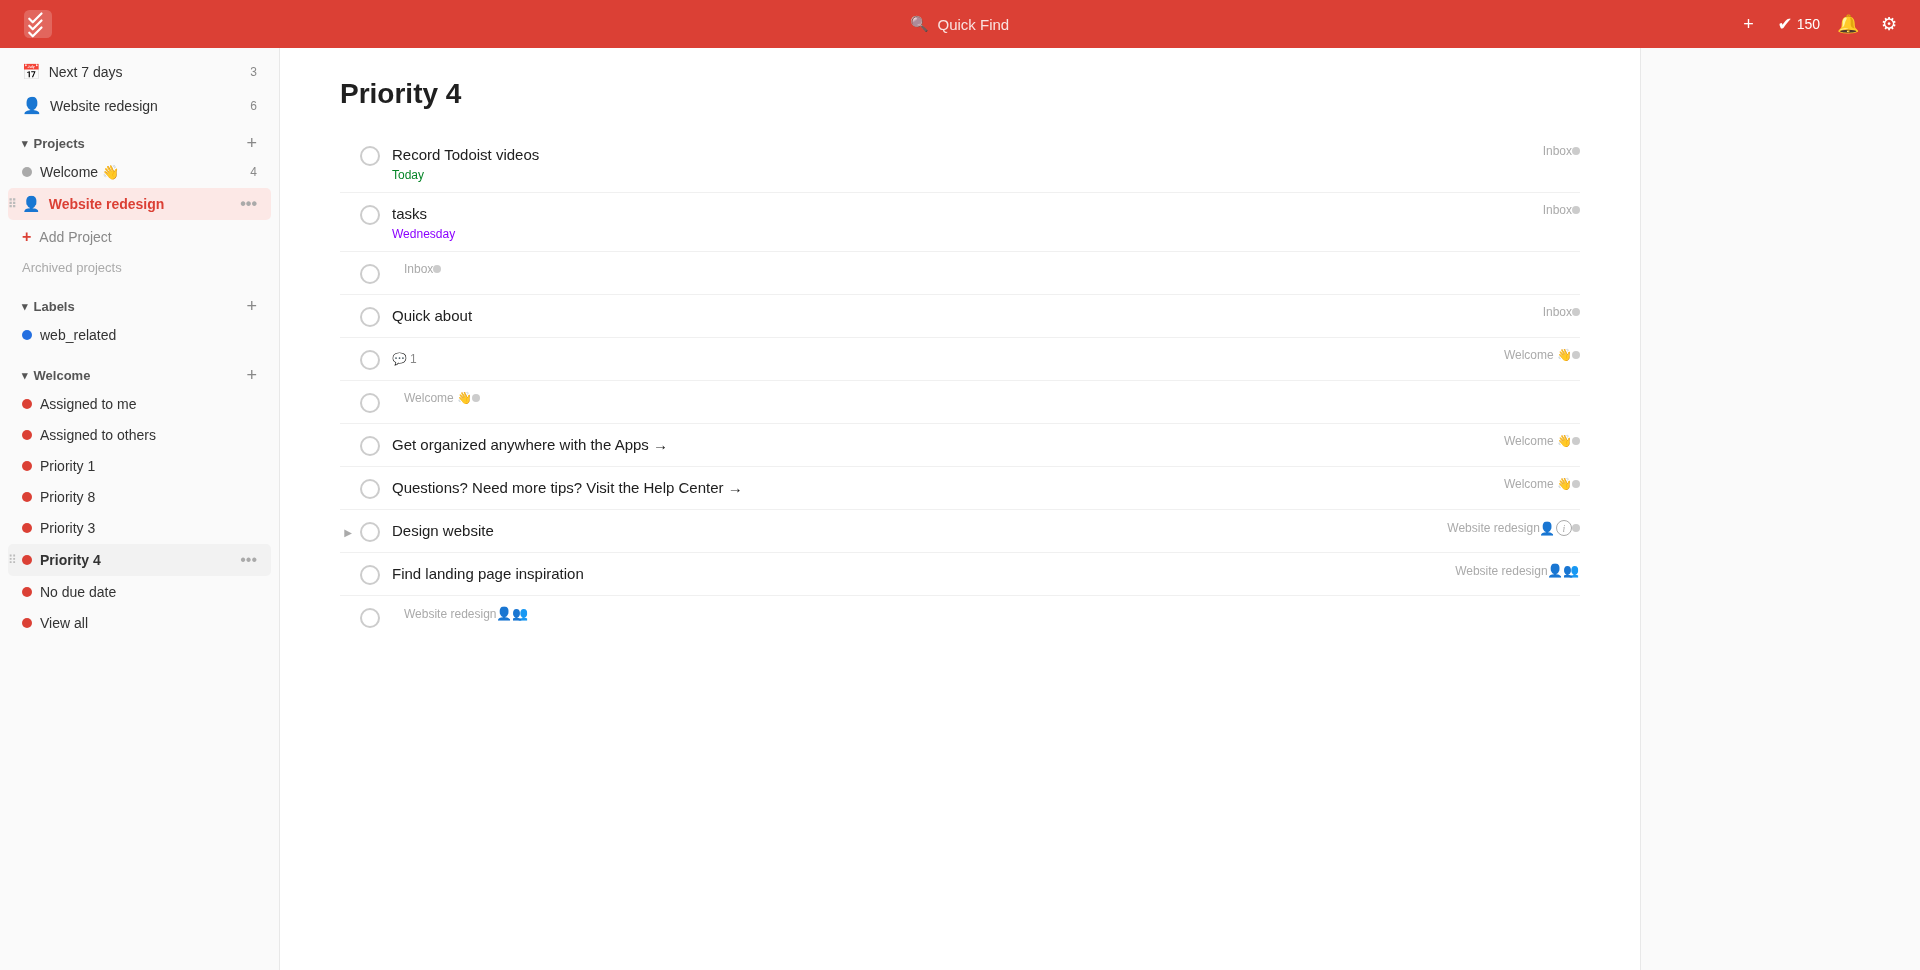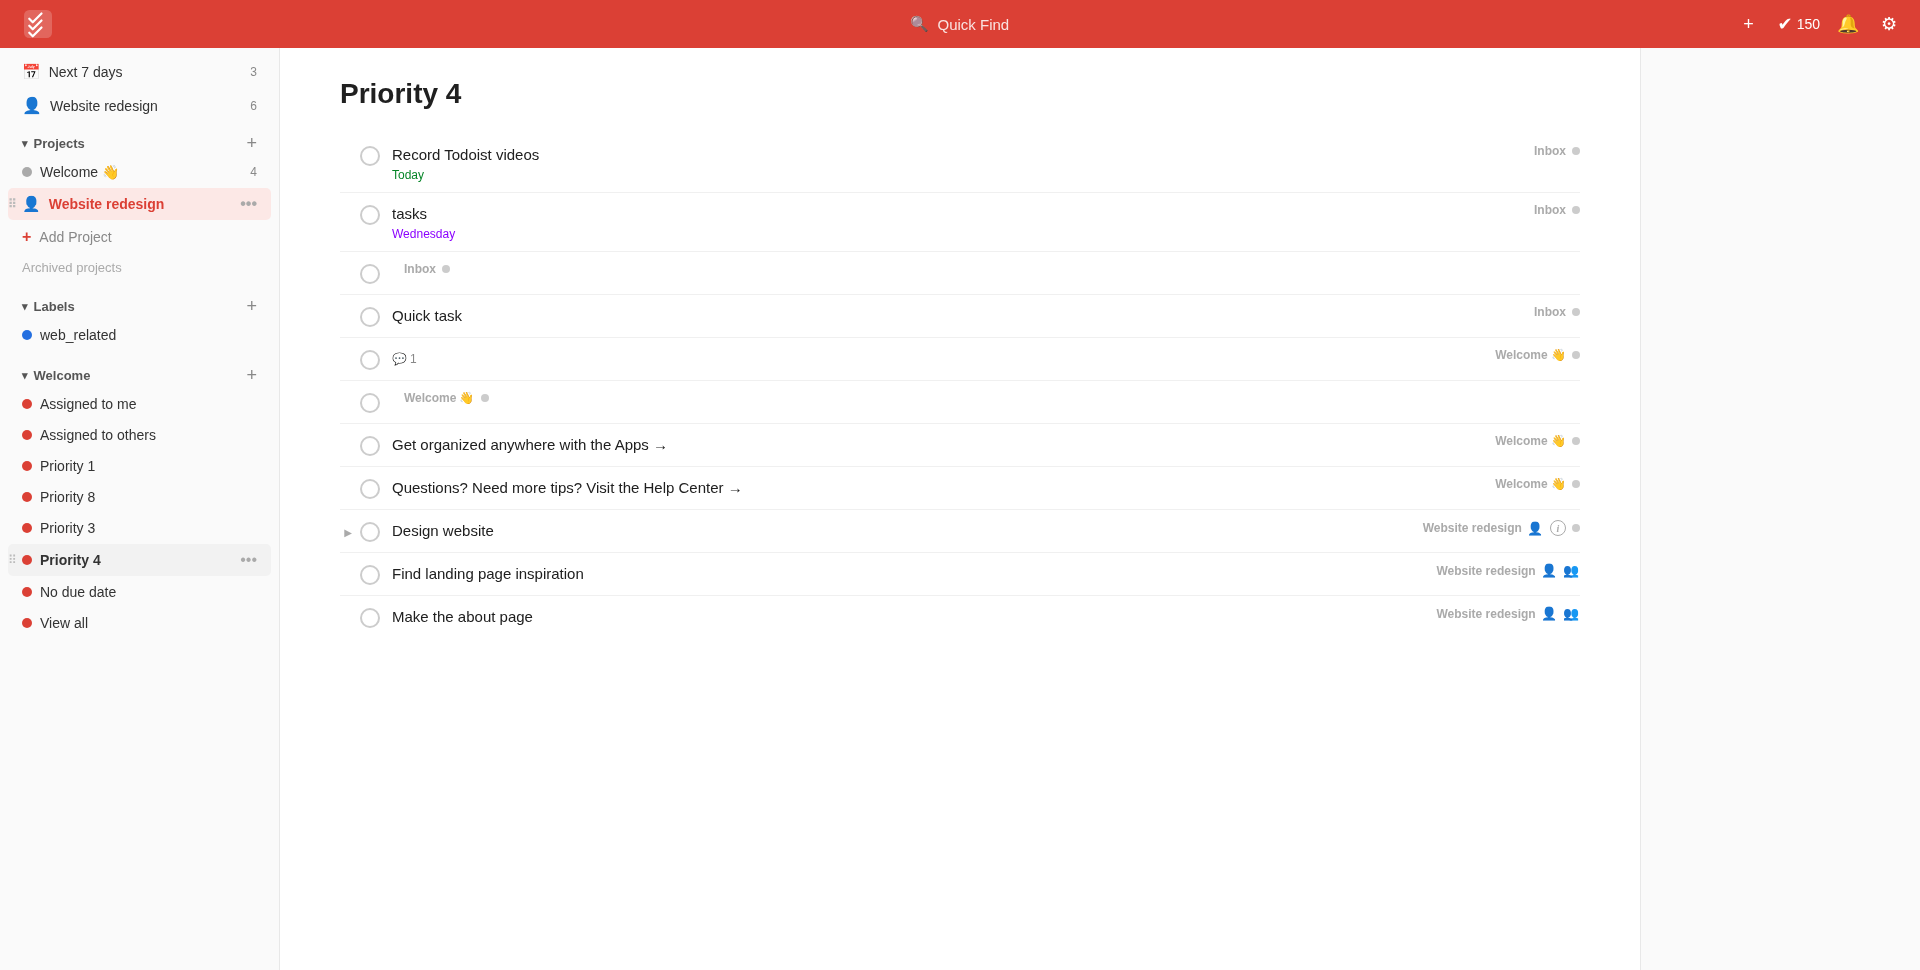--- a/index.html
+++ b/index.html
@@ -209,26 +209,24 @@
       align-items: center;
       gap: 3px;
       font-size: 12px;
       color: #888;
       margin-top: 4px;
     }
 
     .task-meta {
       display: flex;
       align-items: center;
-      gap: 6px;
       font-size: 12px;
       color: #aaa;
       margin-left: 12px;
       flex-shrink: 0;
-      font-weight: bold;
     }
     .task-meta .meta-dot {
       width: 8px;
       height: 8px;
       border-radius: 50%;
       background: #ccc;
     }
     .task-meta .info-icon {
       width: 16px;
       height: 16px;
@@ -427,21 +425,21 @@
     <div class="task-meta">
       <span style="color:#aaa;font-size:12px;">Inbox</span>
 
       <span class="meta-dot"></span>
     </div>
   </div>
         <div class="task-item">
     <div style="width:20px;flex-shrink:0;"></div>
     <div class="task-checkbox"></div>
     <div class="task-body">
-      <div class="task-name">Quick task</div>
+      <div class="task-name">Quick about</div>
 
     </div>
     <div class="task-meta">
       <span style="color:#aaa;font-size:12px;">Inbox</span>
 
       <span class="meta-dot"></span>
     </div>
   </div>
         <div class="task-item">
     <div style="width:20px;flex-shrink:0;"></div>
@@ -518,24 +516,20 @@
     <div class="task-meta">
       <span style="color:#aaa;font-size:12px;">Website redesign</span>
       <span style="font-size:13px;color:#aaa;">👤</span>
             <span style="font-size:13px;color:#aaa;">👥</span>
 
     </div>
   </div>
         <div class="task-item">
     <div style="width:20px;flex-shrink:0;"></div>
     <div class="task-checkbox"></div>
-    <div class="task-body">
-      <div class="task-name">Make the about page</div>
-
-    </div>
     <div class="task-meta">
       <span style="color:#aaa;font-size:12px;">Website redesign</span>
       <span style="font-size:13px;color:#aaa;">👤</span>
             <span style="font-size:13px;color:#aaa;">👥</span>
 
     </div>
   </div>
       </div>
   </div>
 

